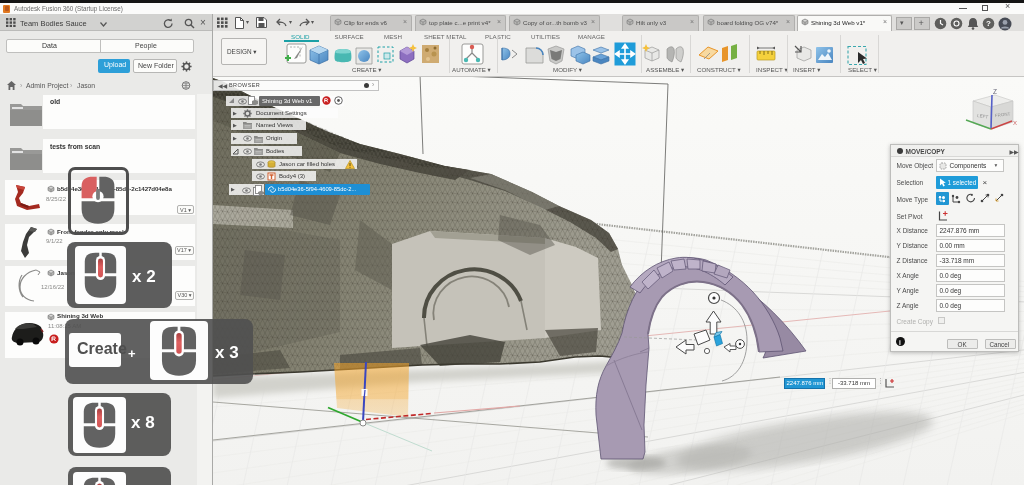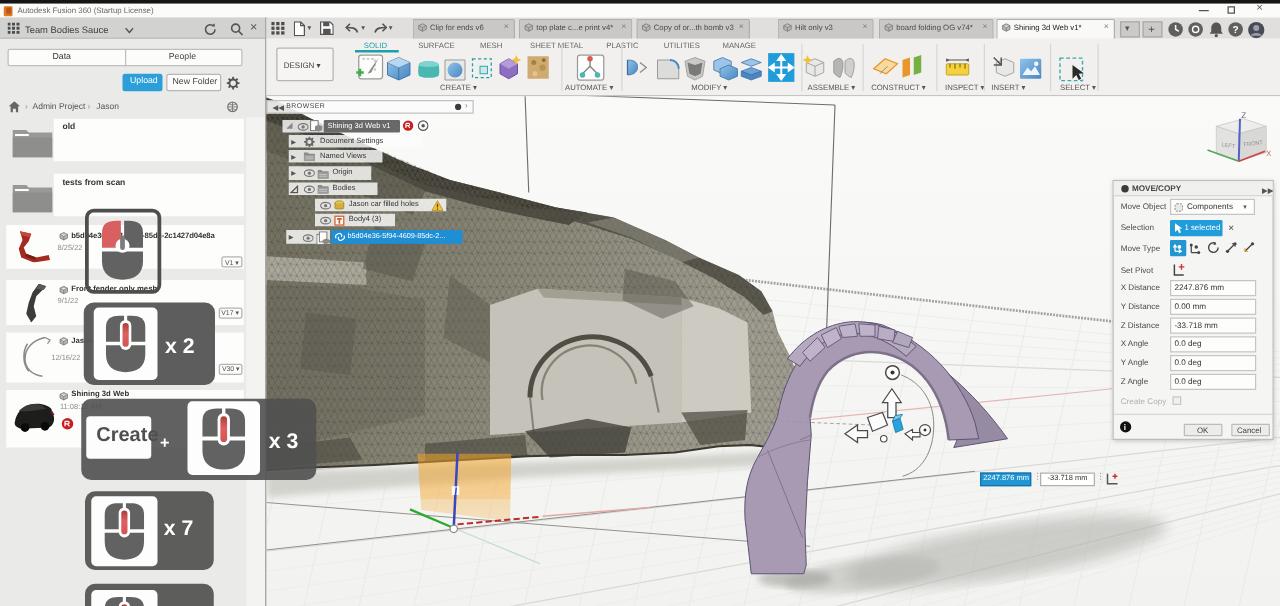--- a/index.html
+++ b/index.html
@@ -810,21 +810,21 @@
 <div class="tx" style="left:215px;top:343px;font-size:17px;font-weight:bold;color:#fff">x 3</div>
 <div class="abs" style="left:68px;top:393px;width:103px;height:63px;background:rgba(86,86,86,0.96);border-radius:8px"></div>
 <div class="abs" style="left:72.5px;top:397px;width:53.5px;height:56px;background:#fdfdfd;border-radius:4px"></div>
 <svg class="abs" style="left:81px;top:401px" width="37" height="48" viewBox="0 0 44 58">
     <path d="M3,27 v-14 c0,-8 5,-11 13,-11 h4.5 v25 z" fill="#626262"></path>
     <path d="M23.5,27 v-25 h4.5 c8,0 13,3 13,11 v14 z" fill="#626262"></path>
     <path d="M3,30.5 h38 v9 c0,12 -8,17 -19,17 c-11,0 -19,-5 -19,-17 z" fill="#626262"></path>
     <rect x="16.5" y="6" width="11" height="29" rx="5.5" fill="#fff"></rect>
     <rect x="19" y="9" width="6" height="23" rx="3" fill="url(#redw2)"></rect>
   </svg>
-<div class="tx" style="left:131px;top:413px;font-size:17px;font-weight:bold;color:#fff">x 7</div>
+<div class="tx" style="left:131px;top:413px;font-size:17px;font-weight:bold;color:#fff">x 8</div>
 <div class="abs" style="left:68px;top:467px;width:103px;height:18px;background:rgba(86,86,86,0.96);border-radius:8px 8px 0 0"></div>
 <div class="abs" style="left:72.5px;top:472px;width:53.5px;height:13px;background:#fdfdfd;border-radius:4px 4px 0 0"></div>
 <svg class="abs" style="left:81px;top:476px" width="37" height="48" viewBox="0 0 44 58">
     <path d="M3,27 v-14 c0,-8 5,-11 13,-11 h4.5 v25 z" fill="#626262"></path>
     <path d="M23.5,27 v-25 h4.5 c8,0 13,3 13,11 v14 z" fill="#626262"></path>
     <path d="M3,30.5 h38 v9 c0,12 -8,17 -19,17 c-11,0 -19,-5 -19,-17 z" fill="#626262"></path>
     <rect x="16.5" y="6" width="11" height="29" rx="5.5" fill="#fff"></rect>
     <rect x="19" y="9" width="6" height="23" rx="3" fill="url(#redw2)"></rect>
   </svg>
 

